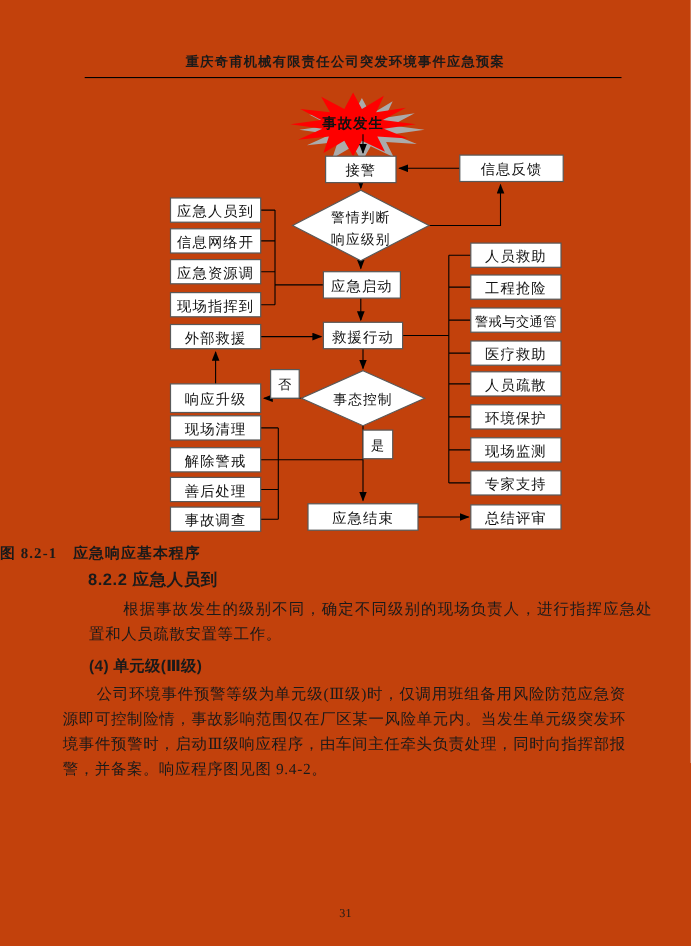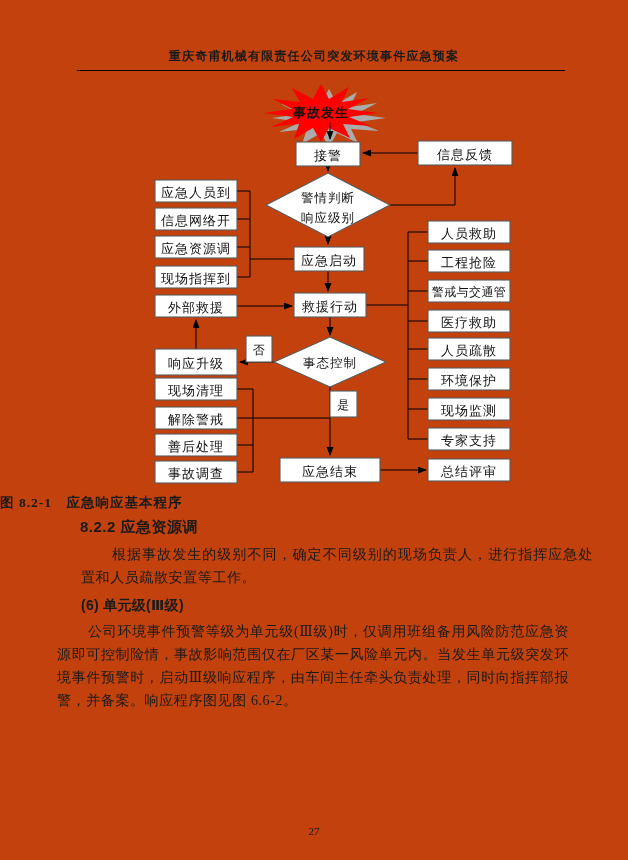--- a/index.html
+++ b/index.html
@@ -148,19 +148,19 @@
     <text class="lbl" x="469" y="322">医疗救助</text>
     <text class="lbl" x="469" y="350">人员疏散</text>
     <text class="lbl" x="469" y="380">环境保护</text>
     <text class="lbl" x="469" y="410">现场监测</text>
     <text class="lbl" x="469" y="440">专家支持</text>
     <text class="lbl" x="469" y="471">总结评审</text>
   </svg>
 
   <div class="fig-caption">图 8.2-1　应急响应基本程序</div>
 
-  <div class="section-heading">8.2.2 应急资源调</div>
+  <div class="section-heading">8.2.2 应急人员到</div>
   <div class="para para-1">根据事故发生的级别不同，确定不同级别的现场负责人，进行指挥应急处置和人员疏散安置等工作。</div>
-  <div class="sub-heading">(6) 单元级(Ⅲ级)</div>
-  <div class="para para-2">公司环境事件预警等级为单元级(Ⅲ级)时，仅调用班组备用风险防范应急资源即可控制险情，事故影响范围仅在厂区某一风险单元内。当发生单元级突发环境事件预警时，启动Ⅲ级响应程序，由车间主任牵头负责处理，同时向指挥部报警，并备案。响应程序图见图 6.6-2。</div>
+  <div class="sub-heading">(4) 单元级(Ⅲ级)</div>
+  <div class="para para-2">公司环境事件预警等级为单元级(Ⅲ级)时，仅调用班组备用风险防范应急资源即可控制险情，事故影响范围仅在厂区某一风险单元内。当发生单元级突发环境事件预警时，启动Ⅲ级响应程序，由车间主任牵头负责处理，同时向指挥部报警，并备案。响应程序图见图 9.4-2。</div>
 
-  <div class="page-number">27</div>
+  <div class="page-number">31</div>
 </div>
 
 </body></html>

